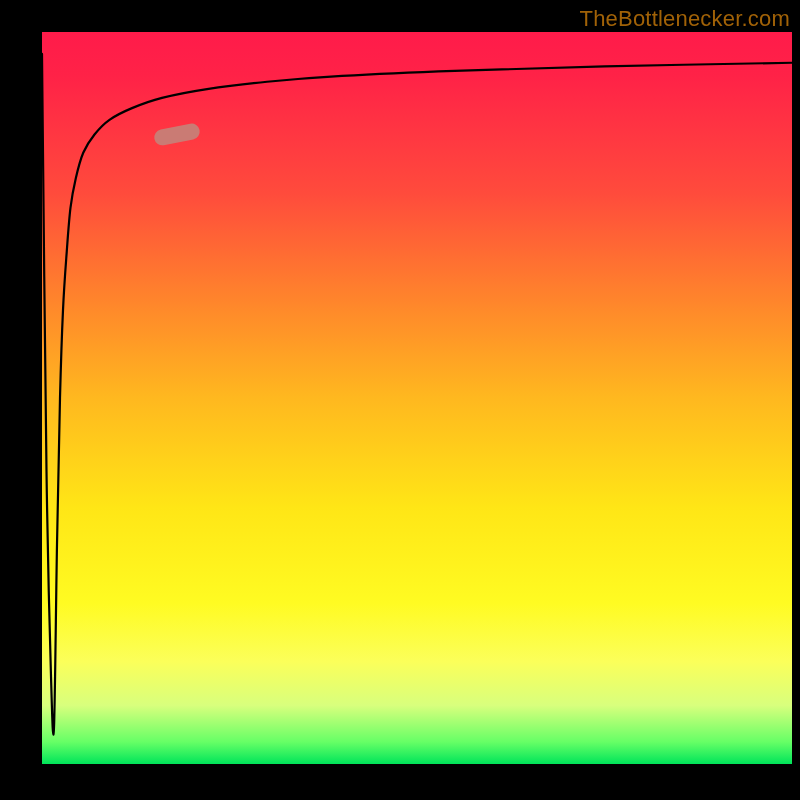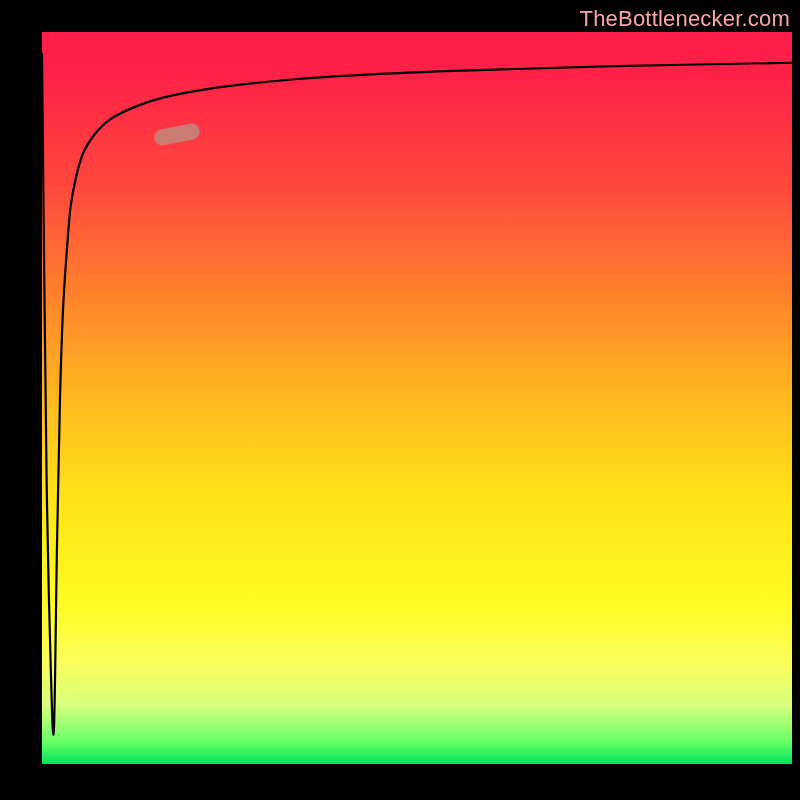--- a/index.html
+++ b/index.html
@@ -8,21 +8,21 @@
     height: 800px;
     background: #000;
     position: relative;
     font-family: Arial, sans-serif;
     overflow: hidden;
   }
   .watermark {
     position: absolute;
     top: 6px;
     right: 10px;
-    color: #fca5a5;
+    color: #a16207;
     font-size: 22px;
     font-weight: normal;
     z-index: 10;
     letter-spacing: 0.2px;
   }
   .plot-wrap {
     position: absolute;
     left: 0;
     top: 0;
     width: 800px;

